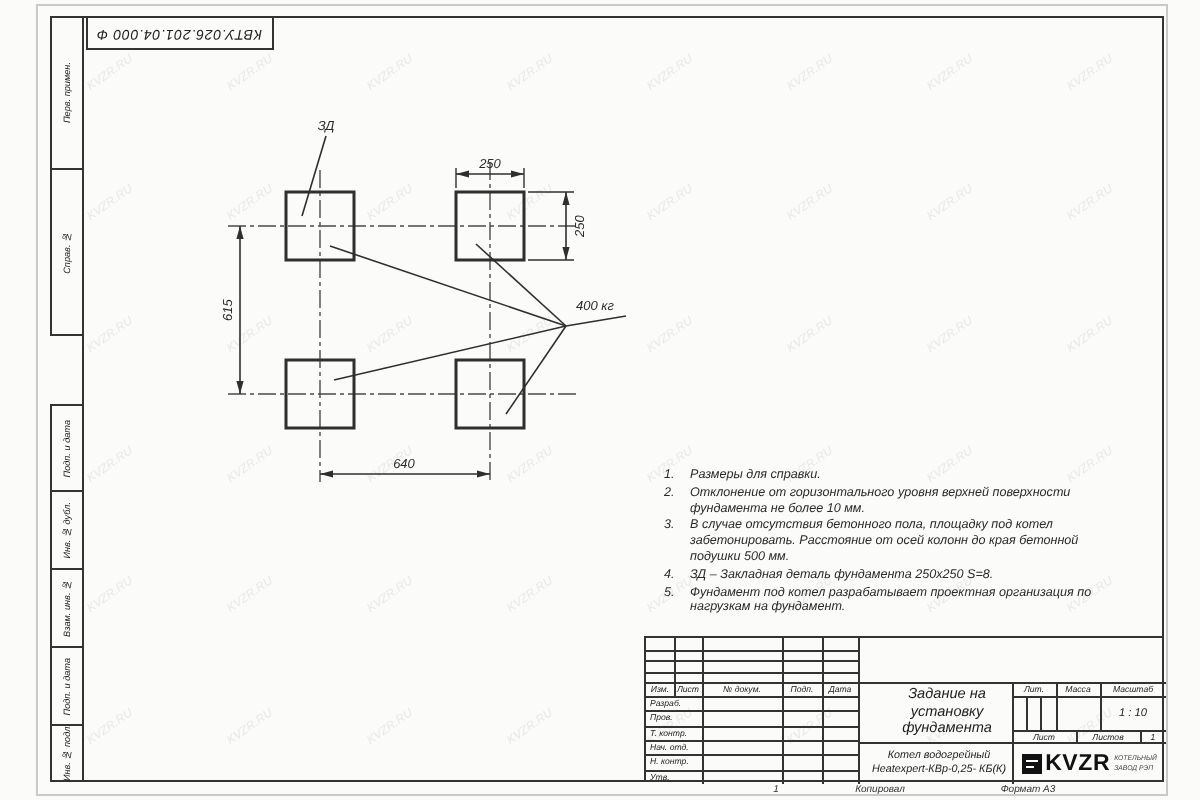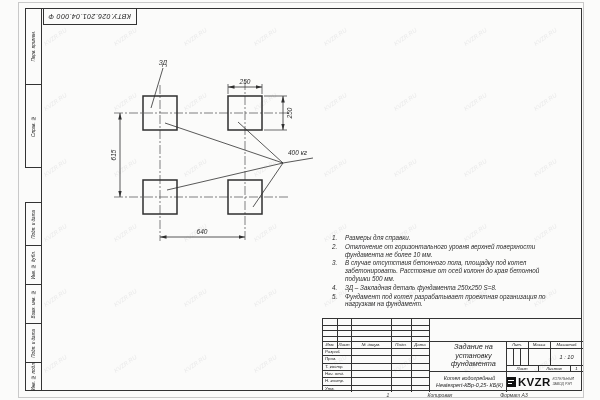--- a/index.html
+++ b/index.html
@@ -34,21 +34,21 @@
   .tblock .vl{position:absolute;background:#333;width:1px;}
   .cell{position:absolute;display:flex;align-items:center;justify-content:center;
         font-style:italic;color:#1d1d1d;overflow:hidden;}
   .cell.left{justify-content:flex-start;padding-left:2px;}
   .docnum{font-size:9.5px;letter-spacing:.8px;}
   .ttl{font-size:7.3px;text-align:center;line-height:1.2;}
   .prod{font-size:5.4px;text-align:center;line-height:1.25;padding:0 2px;}
   .small{font-size:4.3px;}
   .scaleval{font-size:5.6px;}
   
-  .logocell{display:flex;align-items:center;justify-content:flex-start;gap:2px;}
+  .logocell{display:flex;align-items:center;justify-content:center;gap:2px;}
   .logosq{width:10px;height:10px;background:#111;
           background-image:linear-gradient(#fff 0 0),linear-gradient(#fff 0 0);
           background-size:6px 1px,4px 1px;background-position:2px 3px,2px 6px;background-repeat:no-repeat;}
   .logotxt{font-weight:900;font-size:11.5px;color:#111;letter-spacing:.3px;font-style:normal;}
   .logocap{font-size:3.4px;color:#444;line-height:1.3;font-style:italic;text-align:left;}
   
   .foot{font-size:5px;font-style:italic;color:#333;}
   
   .sq{fill:none;stroke:#2f2f2f;stroke-width:1.5;}
   .cl{stroke:#4a4a4a;stroke-width:.7;stroke-dasharray:9 2 2 2;fill:none;}

